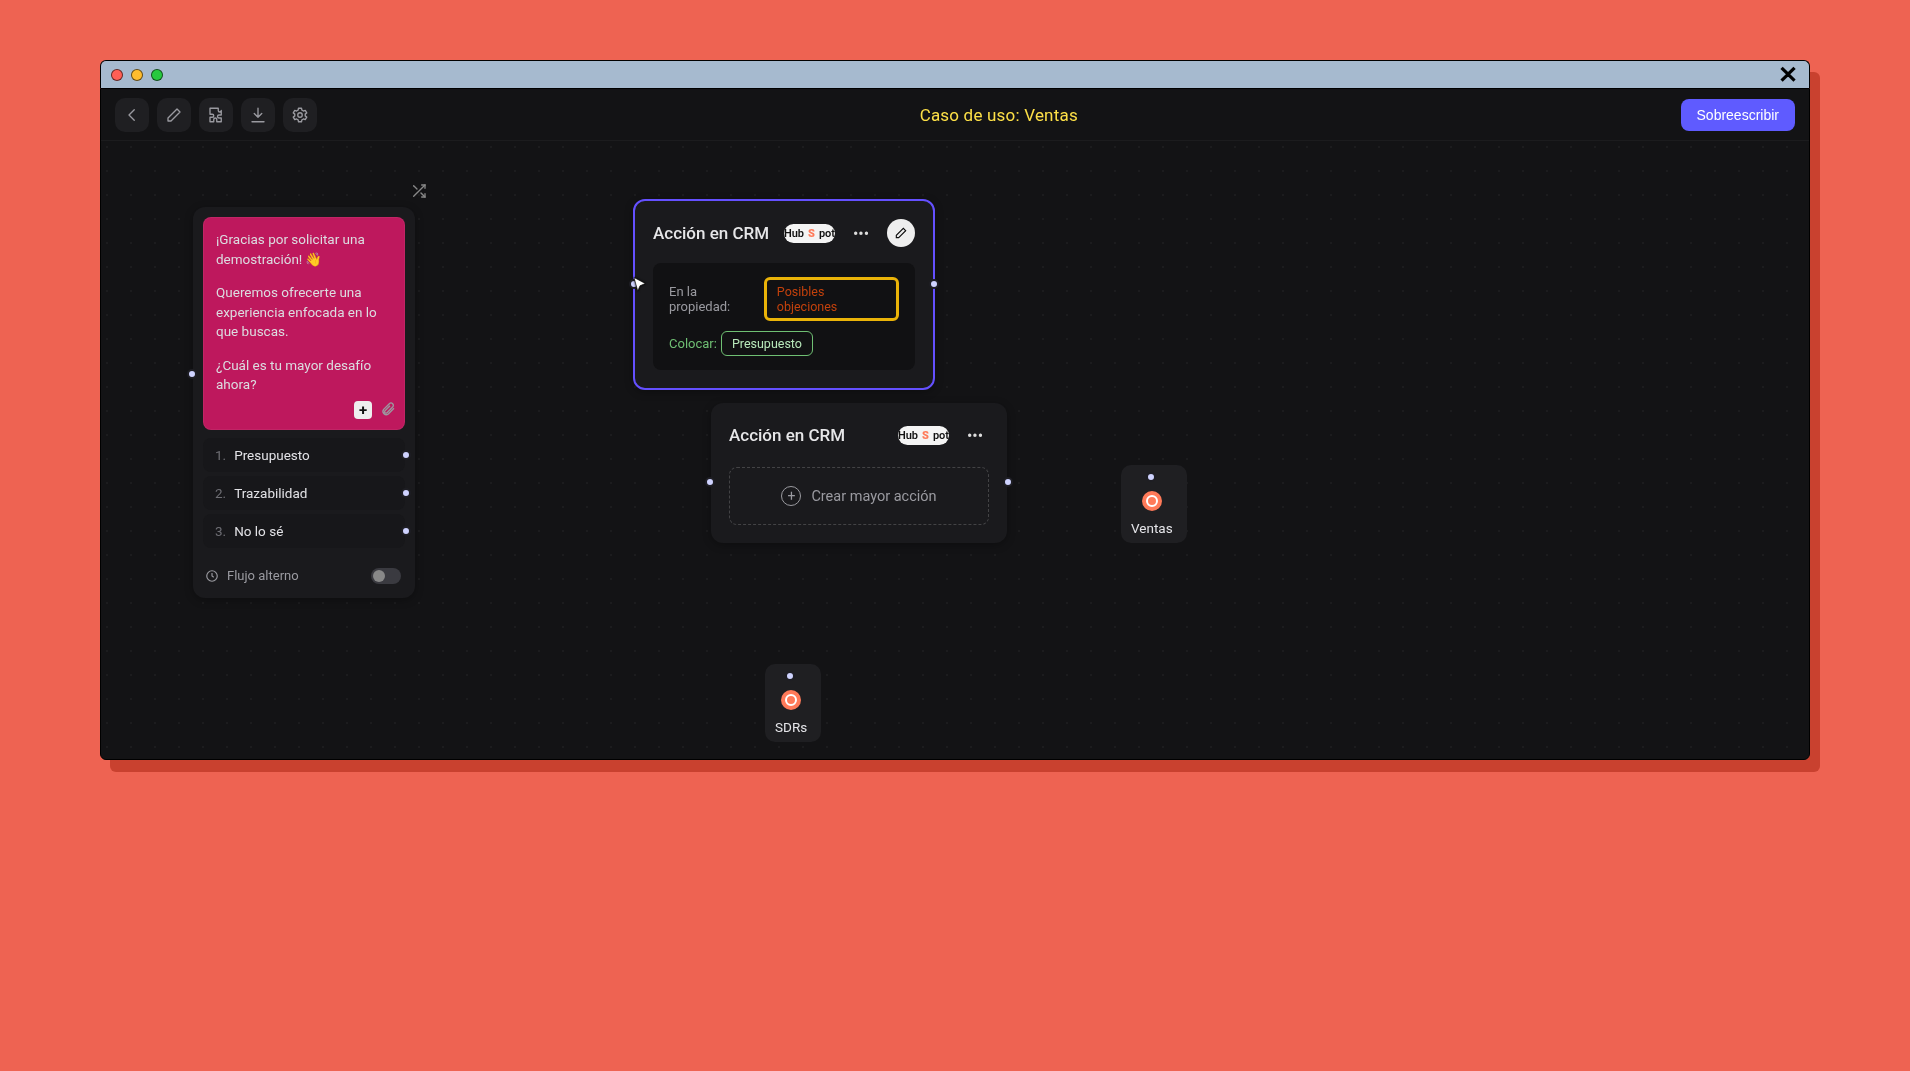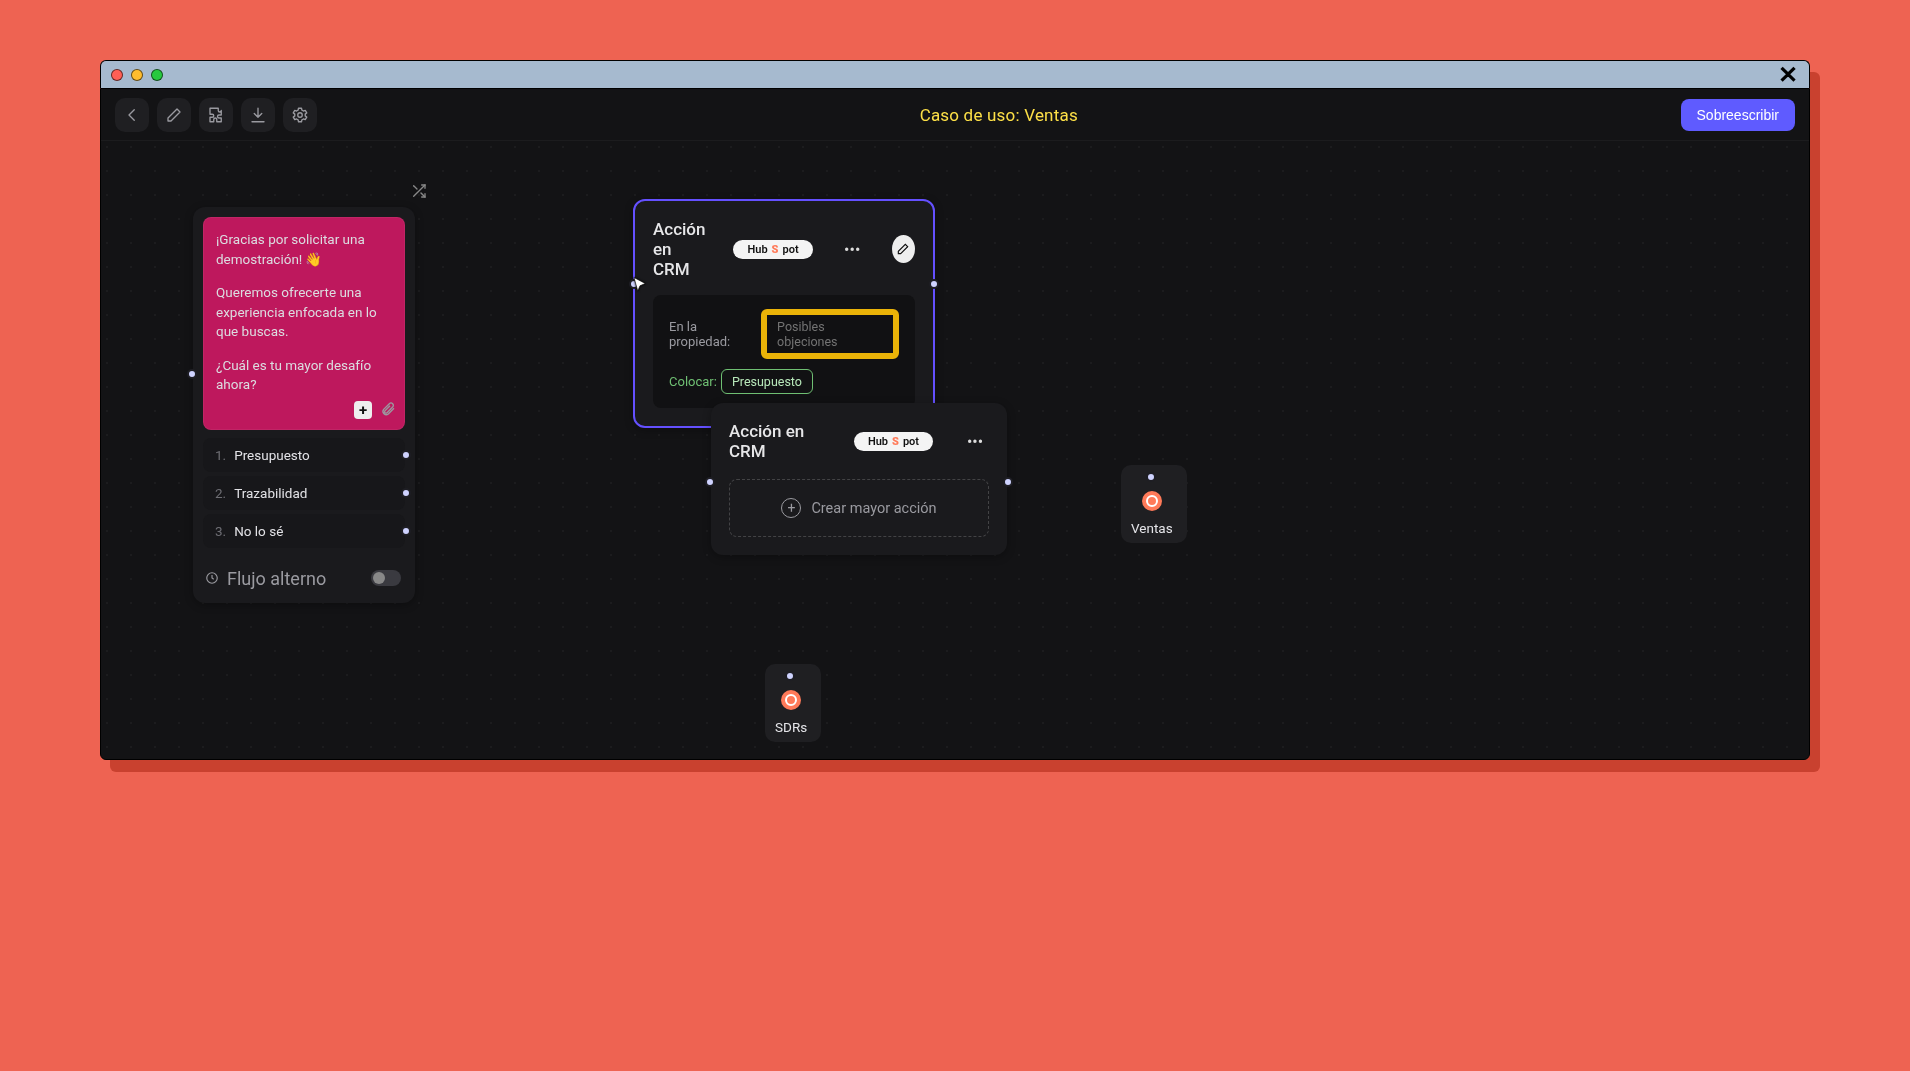--- a/index.html
+++ b/index.html
@@ -116,46 +116,46 @@
     display:flex;gap:8px;position:relative;cursor:pointer;
   }
   .opt .num{color:var(--text-dim2)}
   .opt .port{top:50%;transform:translateY(-50%)}
   .not-included{
     margin-top:8px;padding:9px 12px;border-radius:8px;background:#17171a;
     color:#5b95e6;font-size:13px;
   }
   .alt-flow{
     margin-top:20px;display:flex;align-items:center;justify-content:space-between;
-    font-size:18px;color:var(--text-dim);padding:0 4px 0 2px
+    font-size:13px;color:var(--text-dim);padding:0 4px 0 2px
   }
   .alt-flow .left{display:flex;align-items:center;gap:8px}
   .toggle{width:30px;height:16px;background:#3a3a40;border-radius:999px;position:relative}
   .toggle::after{content:"";position:absolute;width:12px;height:12px;border-radius:50%;background:#888;left:2px;top:2px}
 
   
   .crm-node{left:532px;top:58px;width:302px;padding:18px 18px 18px 18px;border:2px solid var(--purple-outline)}
-  .crm-head{display:flex;align-items:center;gap:28px}
+  .crm-head{display:flex;align-items:center;gap:12px}
   .crm-head h3{margin:0;font-size:17px;font-weight:500;flex:1}
   .hubspot-badge{
     background:#f4f4f4;color:#111;border-radius:999px;
-    display:inline-flex;align-items:center;gap:4px;padding:3px 14px;font-size:11px;font-weight:600;
+    display:inline-flex;align-items:center;gap:4px;padding:3px 0;font-size:11px;font-weight:600;
   }
   .hubspot-badge .dot{color:var(--hubspot);font-weight:900}
   .icon-btn{width:28px;height:28px;border-radius:50%;display:flex;align-items:center;justify-content:center;color:#ddd;cursor:pointer}
   .icon-btn.filled{background:#eee;color:#111}
   .crm-body{
     margin-top:16px;background:#111113;border-radius:8px;padding:14px 16px;font-size:13px;
   }
   .crm-row{display:flex;align-items:center;gap:4px;margin-bottom:10px}
   .crm-row:last-child{margin-bottom:0}
   .crm-row .k{color:var(--text-dim)}
   .crm-row .k.colocar{color:var(--green)}
   .pill{border-radius:6px;padding:4px 10px;font-size:12.5px}
-  .pill.purple{border:6px solid #eab308;color:#737373}
+  .pill.purple{border:3px solid #eab308;color:#c2410c}
   .pill.green{border:1px solid var(--green);color:#b8e8ba}
 
   
   .crm2-node{left:610px;top:262px;width:296px;padding:18px}
   .new-action{
     margin-top:18px;height:58px;border:1.5px dashed rgba(255,255,255,.18);border-radius:8px;
     display:flex;align-items:center;justify-content:center;gap:10px;color:var(--text-dim);font-size:14.5px;cursor:pointer;
   }
   .new-action .plus-circle{width:20px;height:20px;border-radius:50%;border:1.5px solid currentColor;display:flex;align-items:center;justify-content:center;font-size:14px}
 

